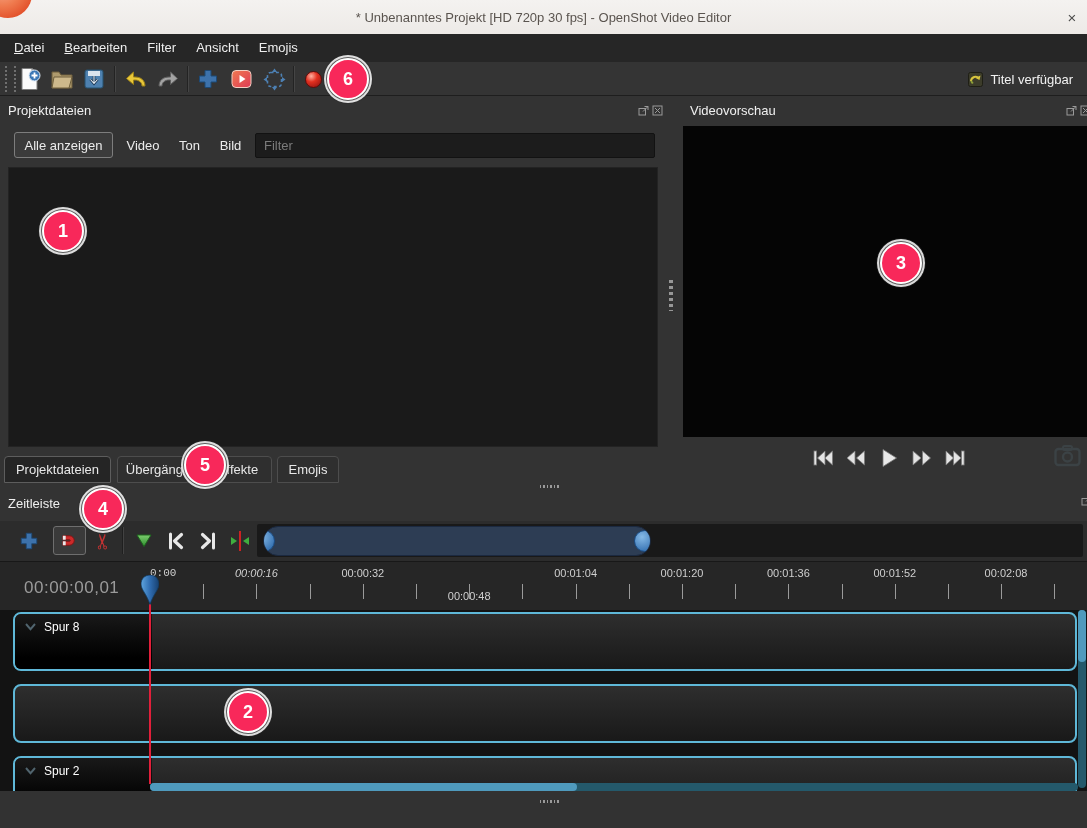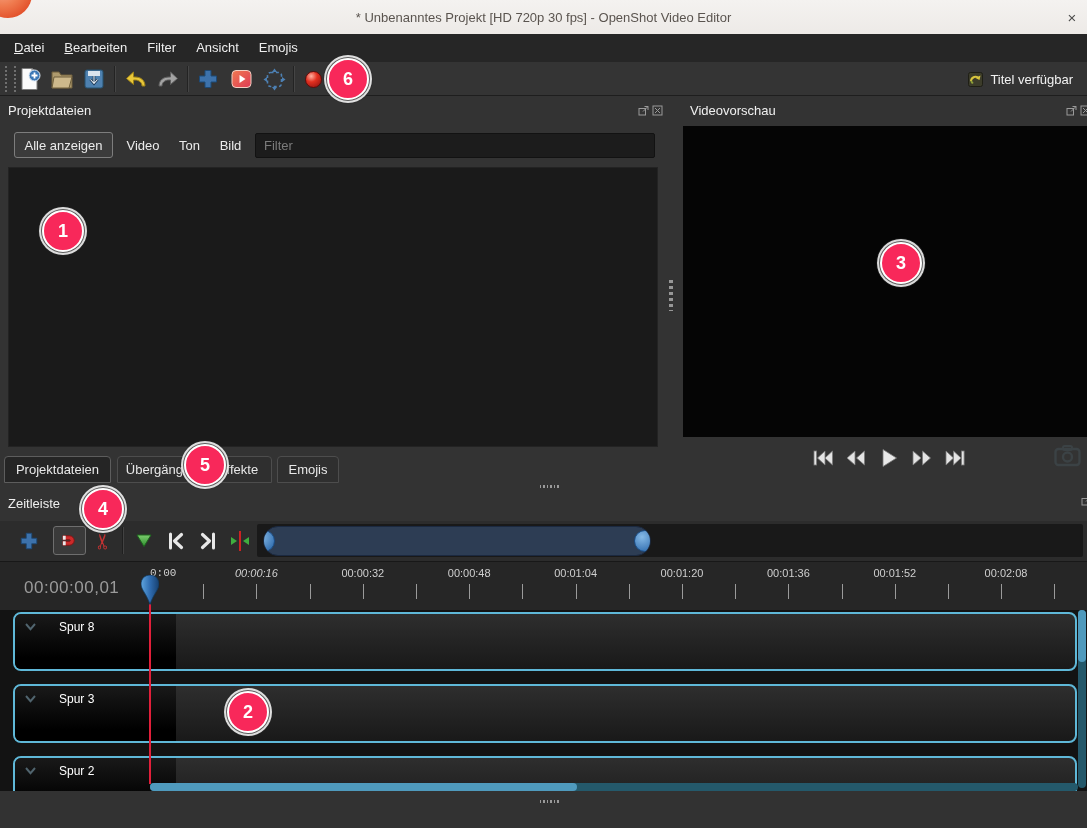--- a/index.html
+++ b/index.html
@@ -73,22 +73,22 @@
 
   .ruler-row{left:0;top:561px;width:1087px;height:49px;background:#262626;border-top:1px solid #181818;box-sizing:border-box;}
   .big-timecode{left:24px;top:578px;font-size:17px;color:#9b9b9b;letter-spacing:.5px;}
   .rlabel{position:absolute;top:567px;transform:translateX(-50%);font-size:11px;color:#cfcfcf;white-space:nowrap;}
   .rlabel.first{transform:none;font-family:Liberation Mono, monospace;}
   .tick{position:absolute;top:584px;width:1px;height:15px;background:#9a9a9a;}
 
   .tracks-viewport{left:0;top:610px;width:1087px;height:181px;background:#131313;overflow:hidden;}
   .track-row{position:absolute;left:13px;width:1064px;height:59px;border:2px solid #5fb8d8;border-radius:8px;
     box-sizing:border-box;overflow:hidden;background:linear-gradient(180deg,#2e2e2e 0%,#191919 100%);}
-  .track-header{position:absolute;left:0;top:0;width:161px;height:100%;
-    background:linear-gradient(180deg,#191919 0%,#000 80%);display:flex;align-items:flex-start;padding:6px 0 0 8px;box-sizing:border-box;gap:21px;}
+  .track-header{position:absolute;left:0;top:0;width:137px;height:100%;
+    background:linear-gradient(180deg,#191919 0%,#000 80%);display:flex;align-items:flex-start;padding:6px 0 0 8px;box-sizing:border-box;gap:6px;}
   .track-label{color:#fff;font-size:12px;line-height:14px;}
   .playhead-line{left:149px;top:604px;width:2px;height:180px;background:#e11f3a;z-index:6;}
   .playhead-balloon{left:141px;top:575px;z-index:7;}
 
   .vscroll{left:1078px;top:610px;width:8px;height:178px;background:#24596b;border-radius:4px;}
   .vscroll-thumb{position:absolute;left:0;top:0;width:8px;height:52px;background:#4f9abd;border-radius:4px;}
   .hscroll{left:150px;top:783px;width:928px;height:8px;background:#24596b;border-radius:4px;}
   .hscroll-thumb{position:absolute;left:0;top:0;width:427px;height:8px;background:#4f9abd;border-radius:4px;}
 
   .bottom-strip{left:0;top:791px;width:1087px;height:37px;background:#323232;}
@@ -345,21 +345,21 @@
   <div class="zoom-handle" style="left:-11px"></div>
   <div class="zoom-handle" style="left:370px"></div>
 </div>
 
 <div class="abs ruler-row"></div>
 <div class="abs big-timecode">00:00:00,01</div>
 <div>
     <span class="abs rlabel first" style="left: 150px;">0:00</span>
     <span class="abs rlabel" style="left: 256.4px; font-style: italic;">00:00:16</span>
     <span class="abs rlabel" style="left: 362.8px;">00:00:32</span>
-    <span class="abs rlabel" style="left: 469.2px;">00:00:48</span>
+    <span class="abs rlabel" style="left: 469.2px; margin-top: 23px;">00:00:48</span>
     <span class="abs rlabel" style="left: 575.6px;">00:01:04</span>
     <span class="abs rlabel" style="left: 682px;">00:01:20</span>
     <span class="abs rlabel" style="left: 788.4px;">00:01:36</span>
     <span class="abs rlabel" style="left: 894.8px;">00:01:52</span>
     <span class="abs rlabel" style="left: 1006px;">00:02:08</span>
   </div>
 <div>
     <div class="abs tick" style="left: 203.2px;"></div>
     <div class="abs tick" style="left: 256.4px;"></div>
     <div class="abs tick" style="left: 309.6px;"></div>
@@ -384,26 +384,20 @@
     <div class="track-content" style="position:absolute;left:137px;top:0;right:0;bottom:0"></div>
     <div class="track-header">
       <svg width="15" height="14" viewBox="0 0 20 18">
         <path d="M4 5 L10 12 L16 5" fill="none" stroke="#50646e" stroke-width="2.6"></path>
         </svg>
       <span class="track-label">Spur 8</span>
     </div>
   </div>
   <div class="track-row" style="top:74px">
     <div class="track-content" style="position:absolute;left:137px;top:0;right:0;bottom:0"></div>
-    <div class="track-header">
-      <svg width="15" height="14" viewBox="0 0 20 18">
-        <path d="M4 5 L10 12 L16 5" fill="none" stroke="#50646e" stroke-width="2.6"></path>
-        </svg>
-      <span class="track-label">Spur 3</span>
-    </div>
   </div>
   <div class="track-row" style="top:146px">
     <div class="track-content" style="position:absolute;left:137px;top:0;right:0;bottom:0"></div>
     <div class="track-header">
       <svg width="15" height="14" viewBox="0 0 20 18">
         <path d="M4 5 L10 12 L16 5" fill="none" stroke="#50646e" stroke-width="2.6"></path>
         </svg>
       <span class="track-label">Spur 2</span>
     </div>
   </div>

